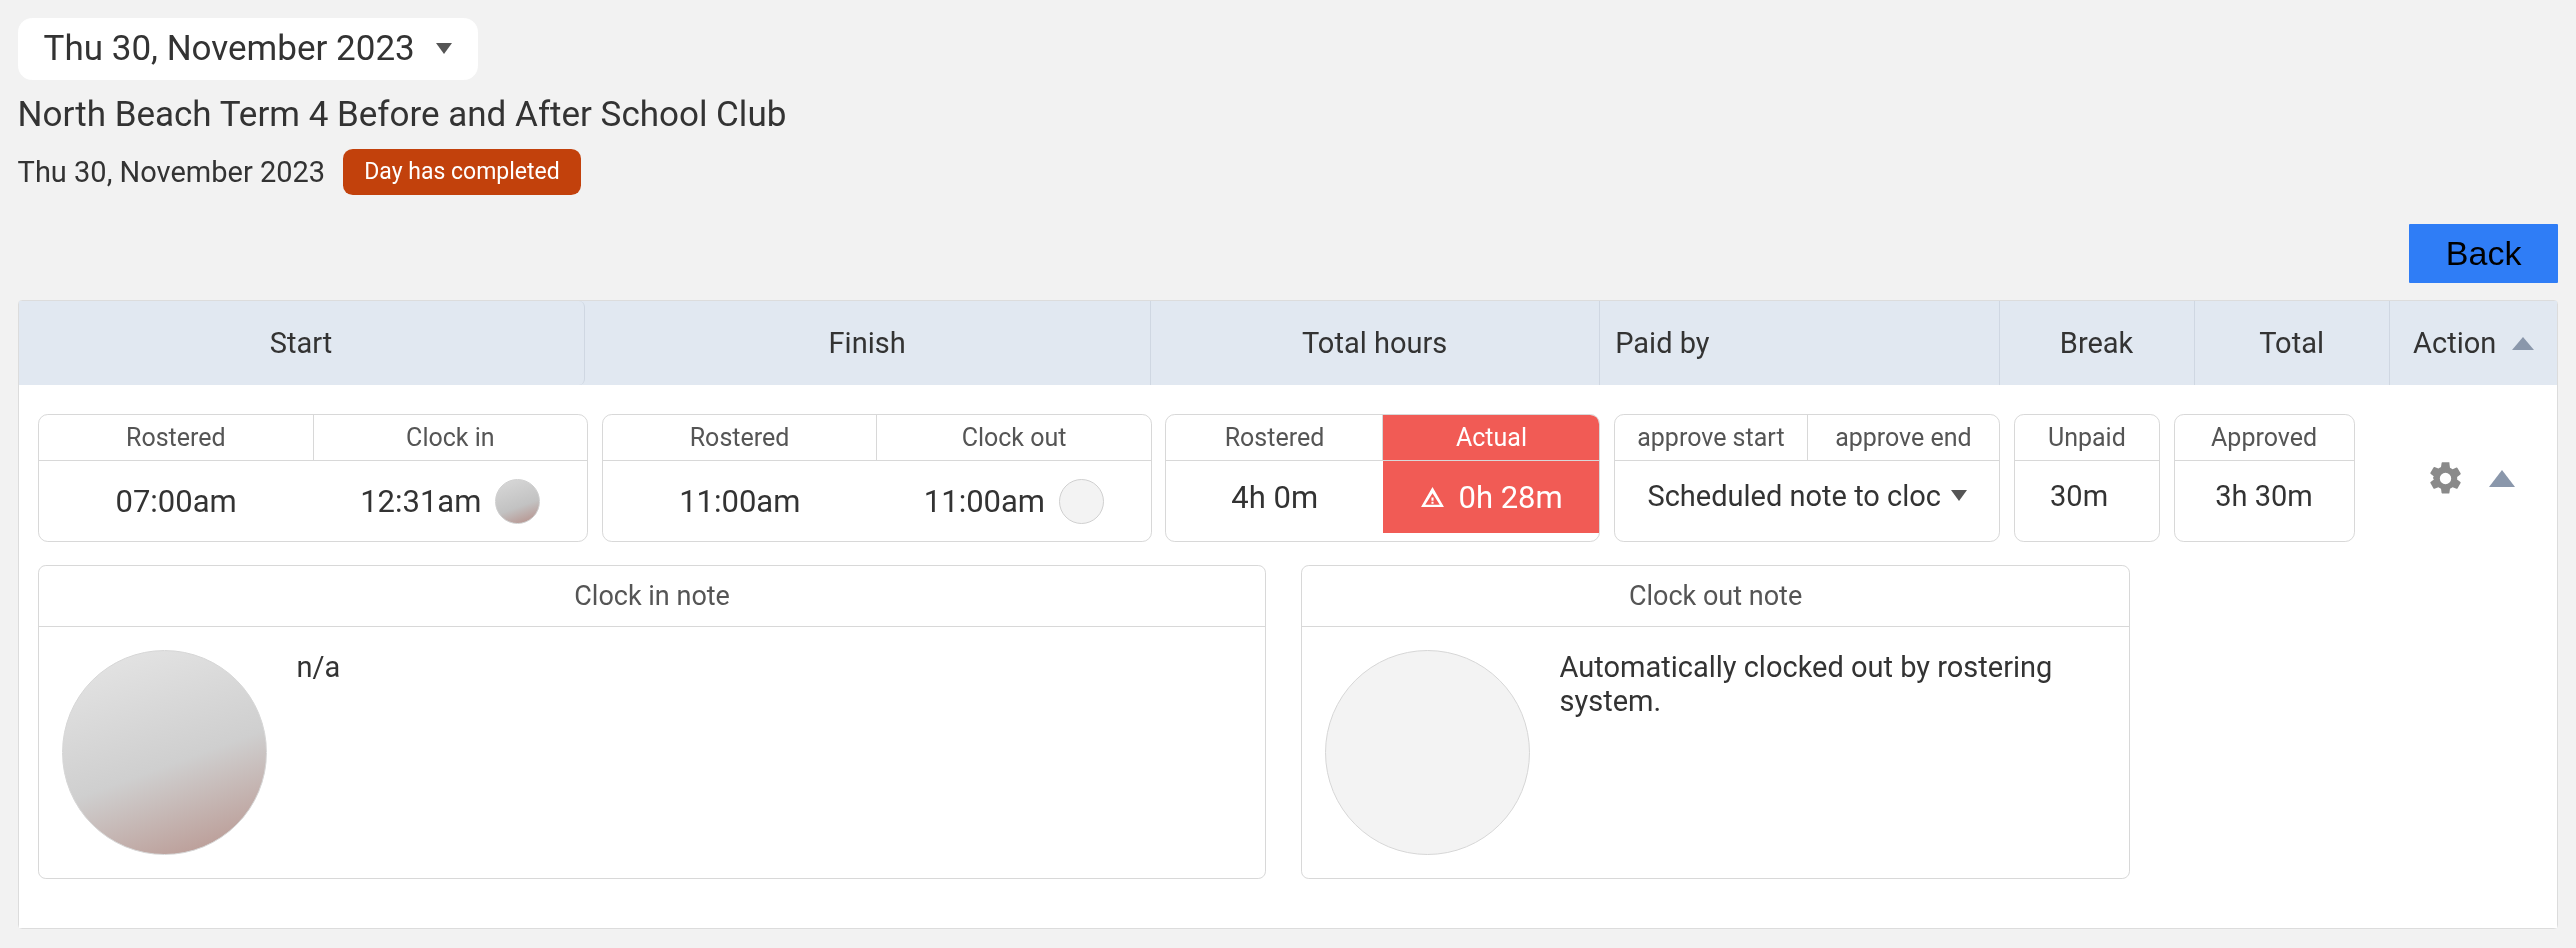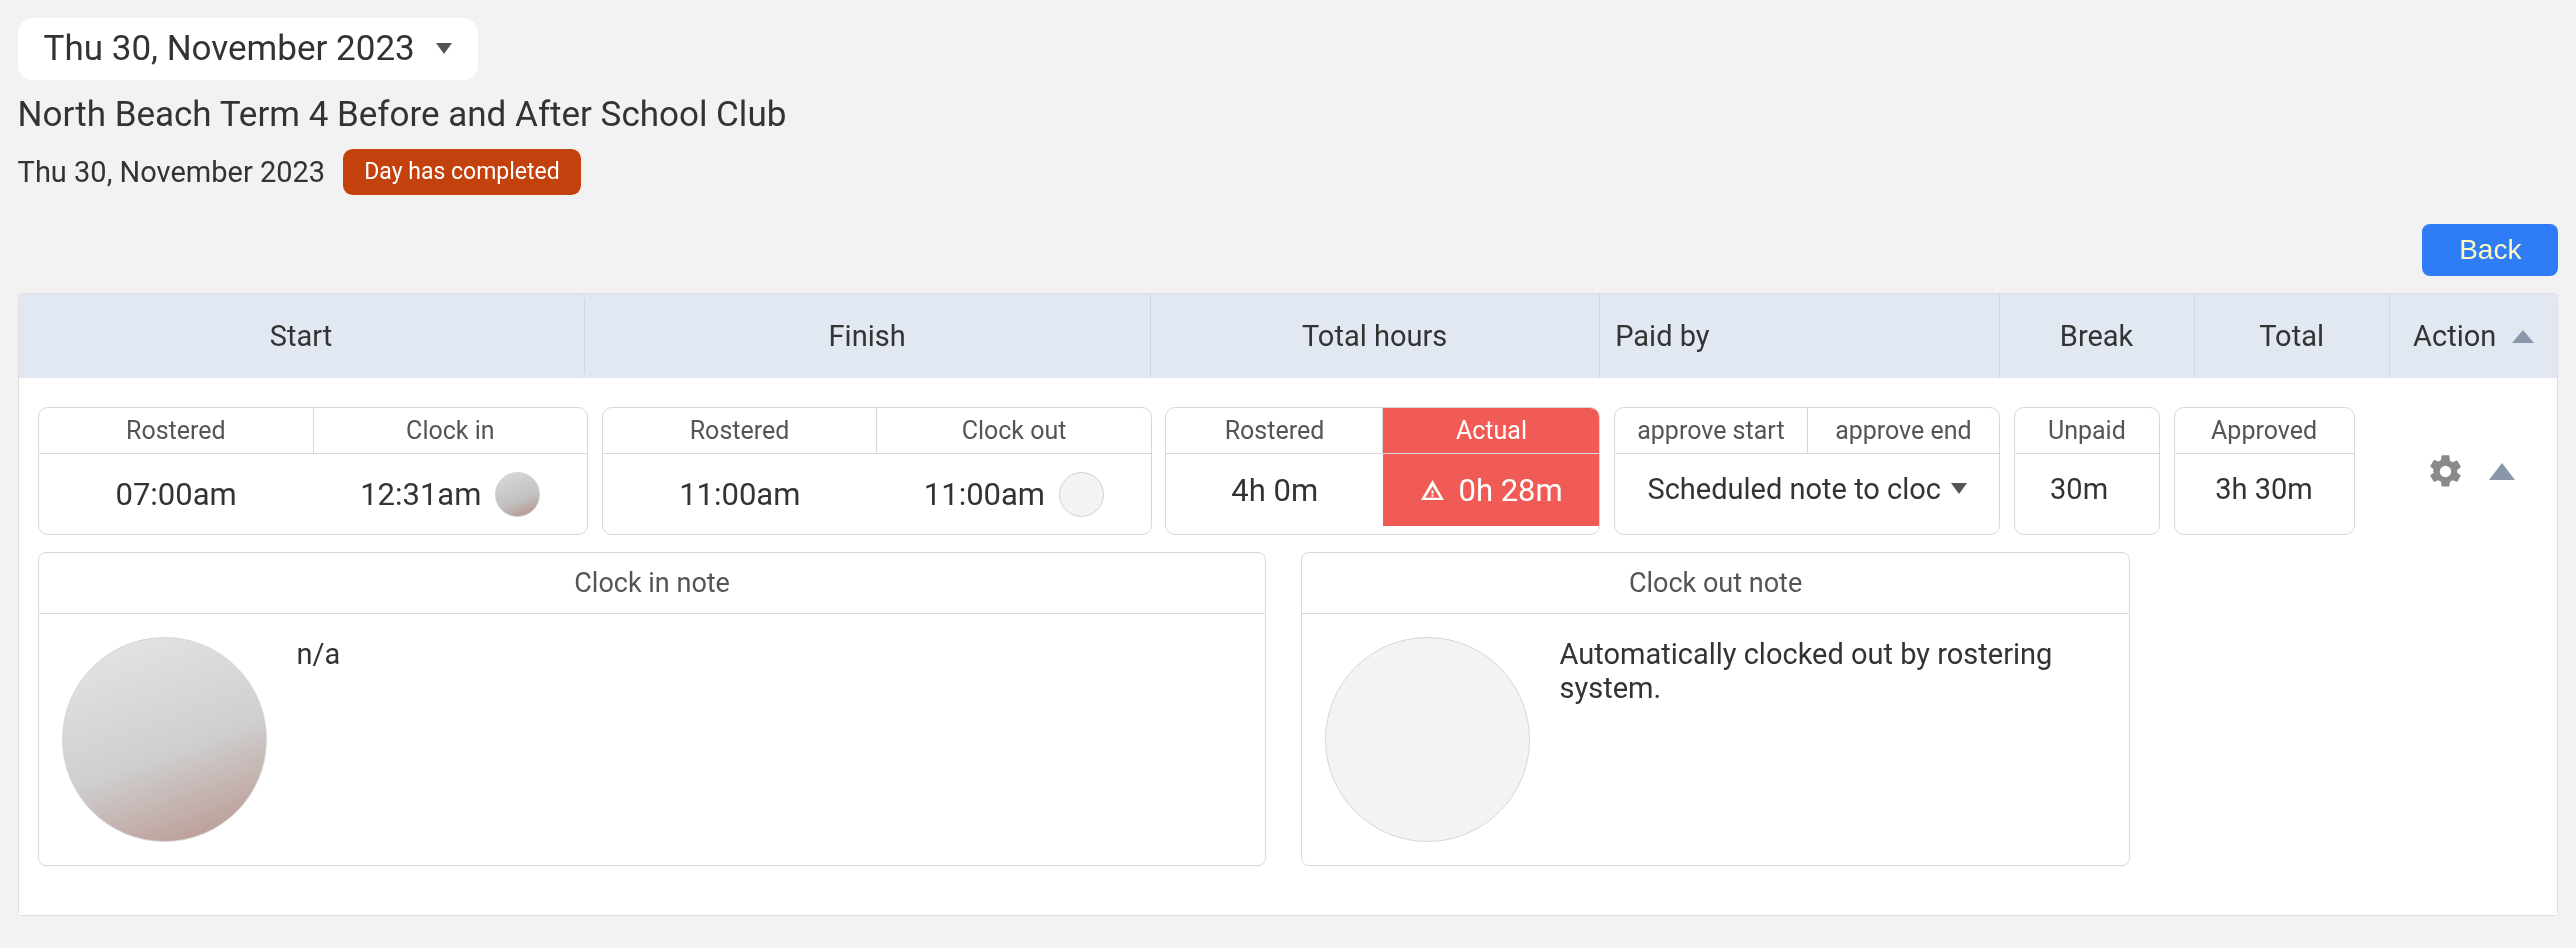--- a/index.html
+++ b/index.html
@@ -19,40 +19,40 @@
     background:#fff; border-radius:13.7px; padding:9.8px 25px; display:flex; align-items:center; gap:21.5px;
     font-size:35px; color:#333; border:1px solid #fff;
   }
   .date-selector .chev { width:0;height:0;border-left:8.8px solid transparent;border-right:8.8px solid transparent;border-top:11.7px solid #555; }
   .subhead { font-size:35px; color:#333; margin:13.7px 0 13.7px 0; }
   .date-status-row { display:flex; align-items:center; gap:17.6px; margin-bottom:29px; }
   .date-text { font-size:29px; color:#333; }
   .day-pill { background:#c2410c; color:#fff; font-size:23px; padding:9.8px 21.5px; border-radius:9.8px; }
 
   .back-row { display:flex; justify-content:flex-end; margin-bottom:17.6px; }
-  .back-btn { background:#2f7df6; color:#fef9c3; font-size:28px; padding:9.8px 37px; border-radius:8px; border:none; cursor:pointer; }
+  .back-btn { background:#2f7df6; color:#000000; font-size:34px; padding:9.8px 37px; border-radius:1px; border:none; cursor:pointer; }
 
   
   .sheet { background:#fff; border:1px solid #dcdcdc; border-radius:3.9px; overflow:visible; }
   .thead { display:flex; background:#e1e8f1; color:#333; font-size:29px; height:84px; align-items:stretch; }
   .th { display:flex; align-items:center; justify-content:center; border-right:1px solid #cfd7e2; padding:0 9.8px; text-align:center; }
   .th:last-child { border-right:none; }
   .th-left { justify-content:flex-start; padding-left:15.6px; }
   .th.action { gap:15.6px; }
   .th .chev-up { width:0;height:0;border-left:11.7px solid transparent;border-right:11.7px solid transparent;border-bottom:13.7px solid #8a97ab; }
 
   .col-start { width:566px;border-radius:6px; }
   .col-finish { width:566px; }
   .col-total-hours { width:449px; }
   .col-paidby { width:400px; }
   .col-break { width:195px; }
   .col-total { width:195px; }
   .col-action { flex:1; }
 
-  .tbody { padding:29px 19.5px 49px 19.5px; display:flex; flex-direction:column; gap:17px; background:#fff; }
+  .tbody { padding:29px 19.5px 49px 19.5px; display:flex; flex-direction:column; gap:23px; background:#fff; }
 
   .row1 { display:flex; align-items:stretch; gap:13.7px; }
   .cellbox { border:1px solid #d8d8d8; border-radius:9.8px; background:#fff; overflow:hidden; display:flex; flex-direction:column; }
   .cellbox .sub-head { display:flex; border-bottom:1px solid #d8d8d8; }
   .sub-head .sh { flex:1; text-align:center; font-size:25px; color:#555; padding:7.8px 0; border-right:1px solid #d8d8d8; }
   .sub-head .sh:last-child { border-right:none; }
   .cellbox .sub-val { display:flex; }
   .sub-val .sv { flex:1; text-align:center; font-size:31px; color:#333; padding:17.6px 0; display:flex; align-items:center; justify-content:center; gap:13.7px; }
   .sv .avatar { width:45px; height:45px; border-radius:50%; background:linear-gradient(160deg,#d9d9d9 0%,#c2c2c2 60%,#b58c86 100%); border:1px solid #cfcfcf; flex:none; }
   .sv .avatar.blank { background:#f3f3f3; }

